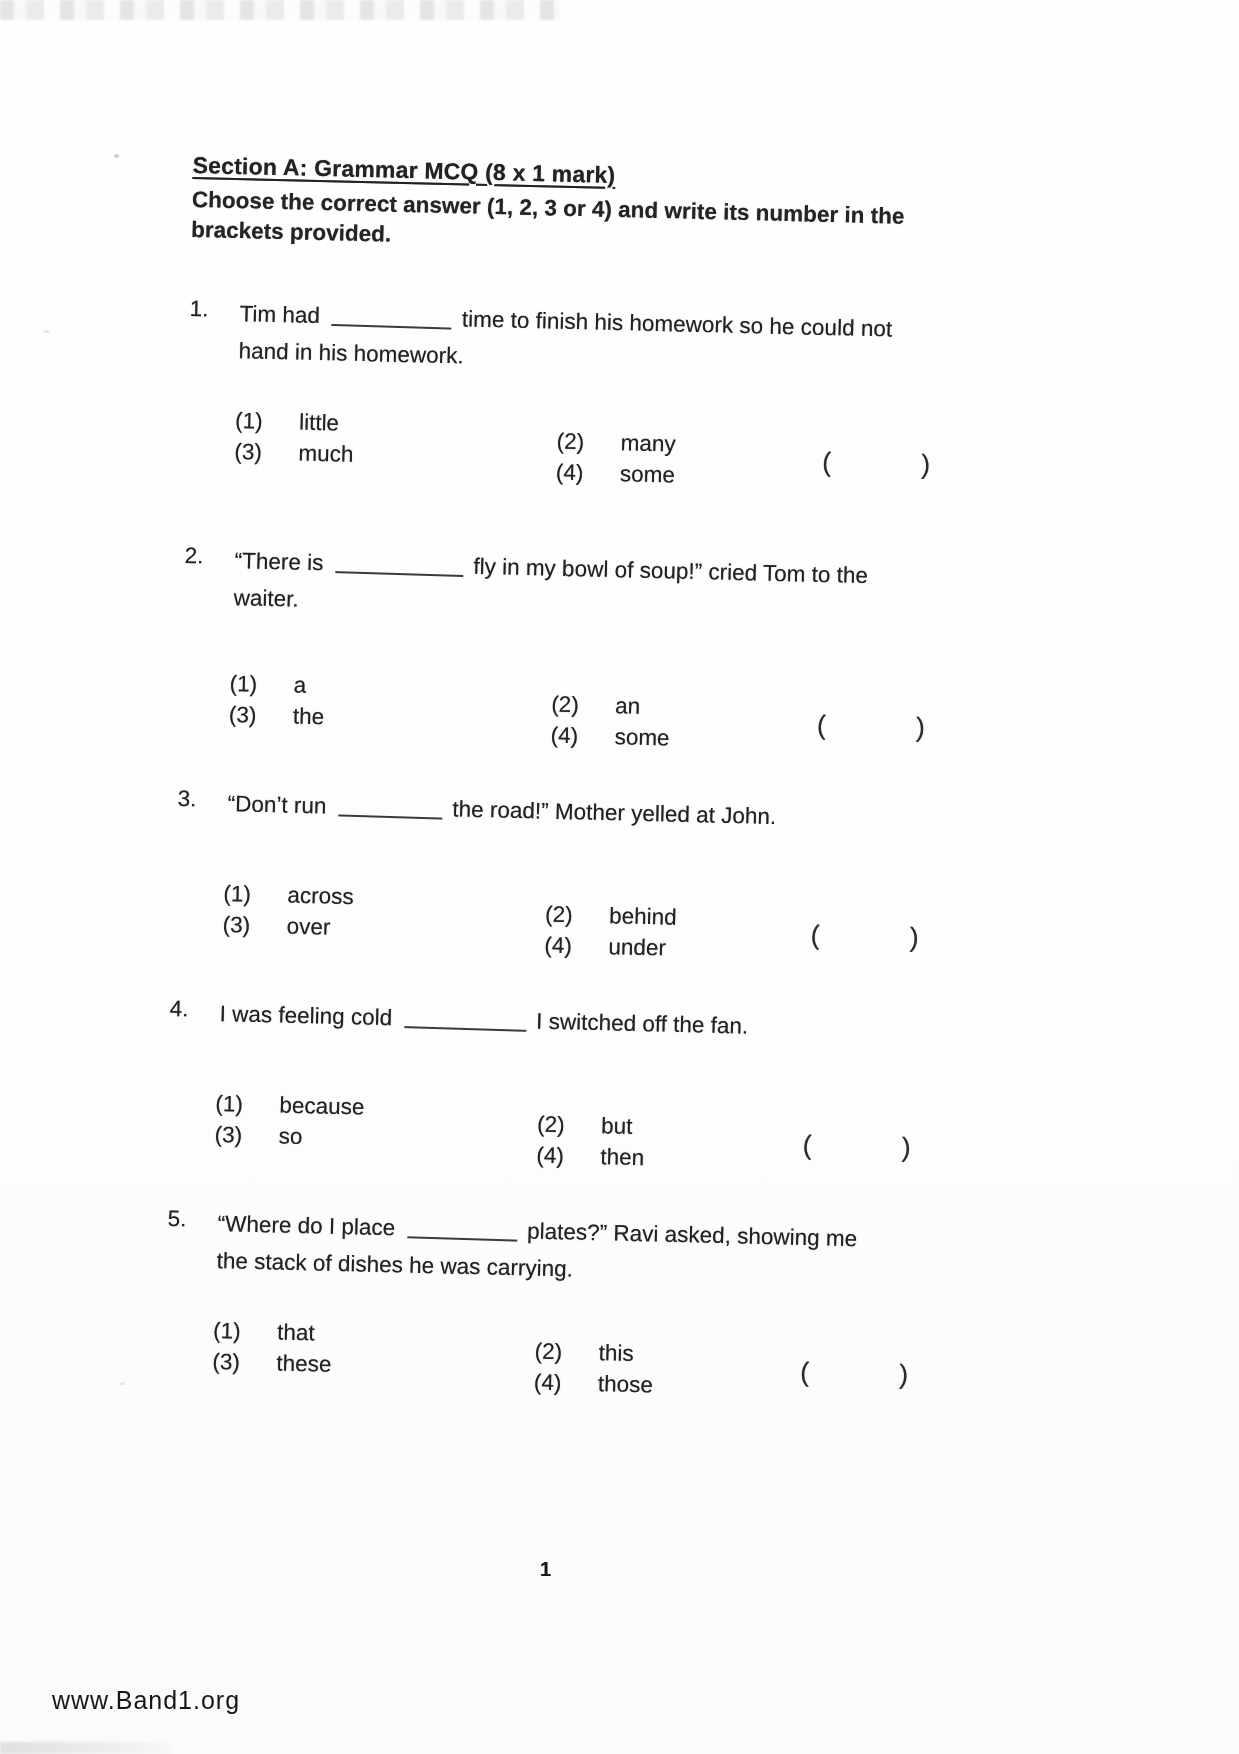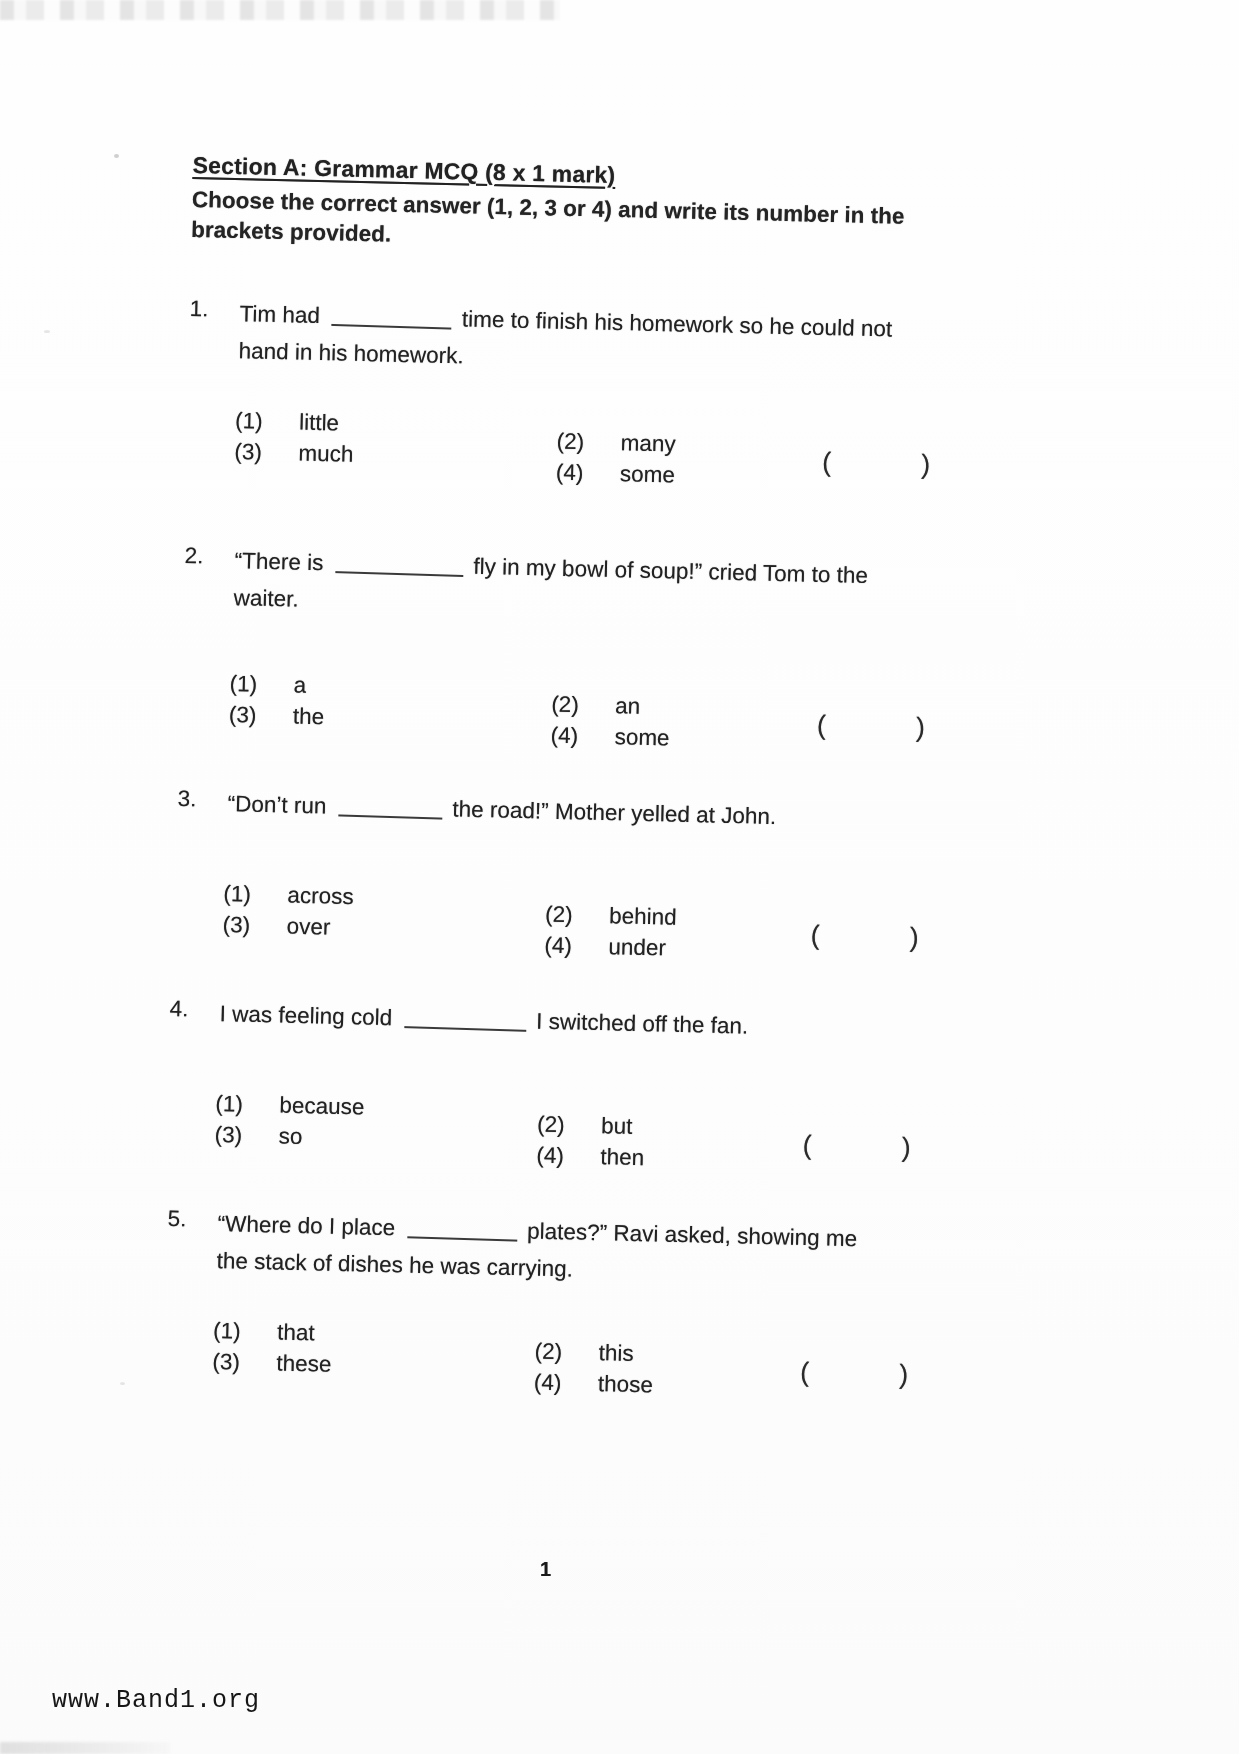--- a/index.html
+++ b/index.html
@@ -72,21 +72,21 @@
     font-size:27px;color:#2a2a2a;text-shadow:0 0 1px rgba(40,40,40,.5);
   }
 
   .page-number{
     position:absolute;left:540px;top:1558px;
     font-size:20px;font-weight:bold;color:#1a1a1a;
     text-shadow:0 0 .5px rgba(0,0,0,.6);
   }
   .watermark{
     position:absolute;left:52px;top:1686px;
-    font-family:Liberation Mono, monospace;
+    font-family:Liberation Sans, sans-serif;
     font-size:25px;color:#161616;letter-spacing:1px;
   }
 </style>
 </head>
 <body>
 
 <div class="page">
 
   <div class="scan-noise-top"></div>
   <div class="scan-noise-bottom"></div>

